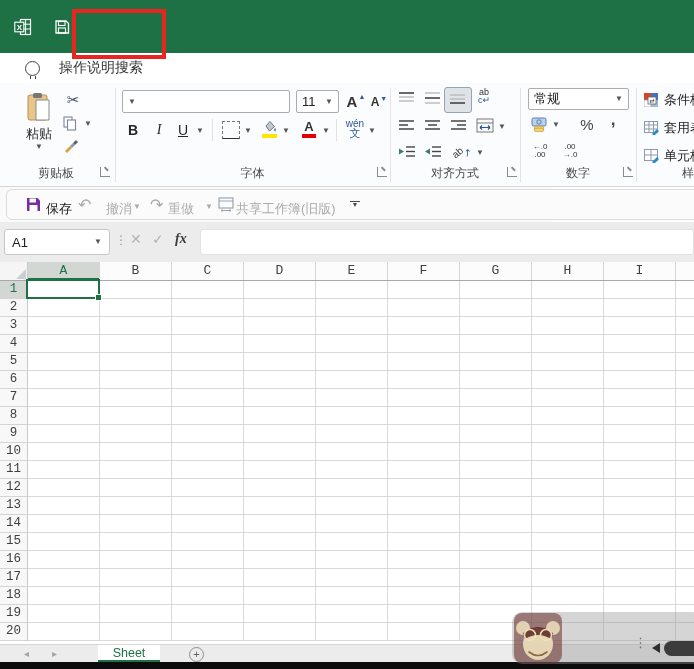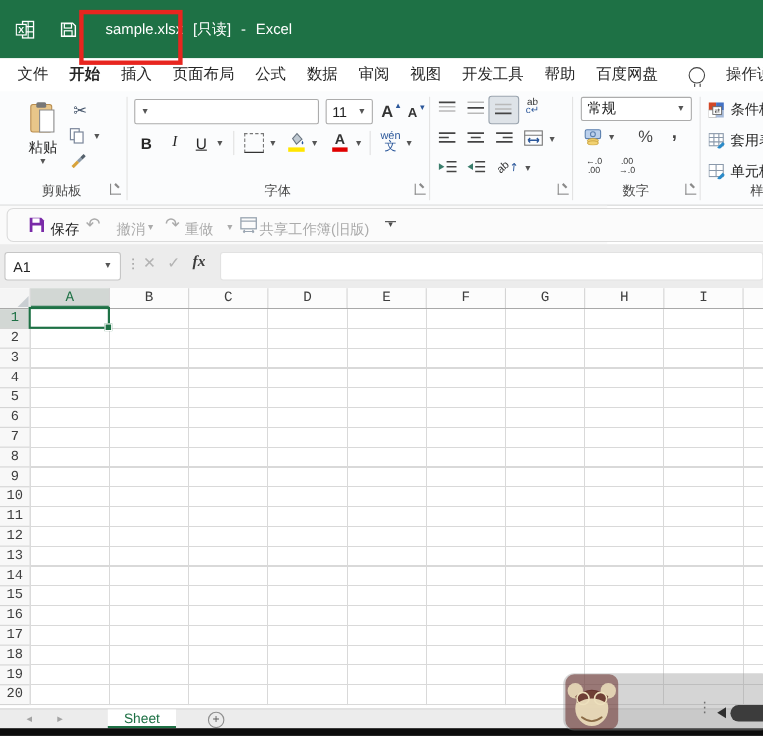--- a/index.html
+++ b/index.html
@@ -102,38 +102,24 @@
         <text x="5.3" y="11.6" fill="#fff" font-size="8" font-weight="bold" text-anchor="middle" font-family="Liberation Sans,sans-serif">X</text>
       </svg>
     </span>
     <span style="margin-left:22px">
       <svg width="16" height="16" viewBox="0 0 16 16">
         <path d="M2 2 h10 l2.5 2.5 V14 H2 Z" fill="none" stroke="#fff" stroke-width="1.3"></path>
         <rect x="4.5" y="2.5" width="6.5" height="4" fill="none" stroke="#fff" stroke-width="1.1"></rect>
         <rect x="4.5" y="9" width="7" height="5" fill="none" stroke="#fff" stroke-width="1.1"></rect>
       </svg>
     </span>
-    <span class="ttext" style="margin-left:26px"><span>sample.xlsx</span><span class="tgap"></span><span>[只读]</span><span class="tgap"></span><span>-</span><span class="tgap"></span><span>Excel</span></span>
   </div>
   <div class="abs redbox"></div>
 
   <div class="abs tabrow">
-    <span style="display:flex;gap:19px;align-items:center">
-        <span class="mtab">文件</span>
-        <span class="mtab active">开始</span>
-        <span class="mtab">插入</span>
-        <span class="mtab">页面布局</span>
-        <span class="mtab">公式</span>
-        <span class="mtab">数据</span>
-        <span class="mtab">审阅</span>
-        <span class="mtab">视图</span>
-        <span class="mtab">开发工具</span>
-        <span class="mtab">帮助</span>
-        <span class="mtab">百度网盘</span>
-      </span>
     <span class="bulb" style="margin-left:9px"></span>
     <span class="tellme">操作说明搜索</span>
   </div>
 
   <div class="abs ribbon">
     <div class="vsep" style="left:115px"></div>
     <div class="vsep" style="left:390px"></div>
     <div class="vsep" style="left:520px"></div>
     <div class="vsep" style="left:636px"></div>
 
@@ -279,20 +265,21 @@
         <line x1="8" y1="2" x2="17" y2="2" stroke="#444" stroke-width="1.4"></line>
         <line x1="8" y1="6.5" x2="17" y2="6.5" stroke="#444" stroke-width="1.4"></line>
         <line x1="8" y1="11" x2="17" y2="11" stroke="#444" stroke-width="1.4"></line>
       </svg>
     </div>
     <div class="rbtn" style="left:452px;top:60px;width:20px;height:18px">
       <span style="display:inline-block;transform:rotate(-40deg);font-size:10px;color:#333">ab</span>
       <span style="transform:rotate(-40deg);font-size:10px;color:#2B579A">↗</span>
     </div>
     <span class="abs chev" style="left:476px;top:66px">▼</span>
+    <div class="glabel" style="left:390px;width:130px">对齐方式</div>
     <div class="launcher" style="left:507px;top:84px"></div>
 
     <div class="combo" style="left:528px;top:5px;width:101px;height:22px">
       <span class="cval">常规</span>
       <span class="chev">▼</span>
     </div>
     <div class="rbtn" style="left:530px;top:32px;width:20px;height:18px">
       <svg width="19" height="16" viewBox="0 0 19 16">
         <rect x="1" y="2" width="14" height="8" rx="1.5" fill="#BBD0EC" stroke="#5B7FAE" stroke-width="1"></rect>
         <circle cx="8" cy="6" r="2.2" fill="none" stroke="#5B7FAE" stroke-width="1"></circle>

